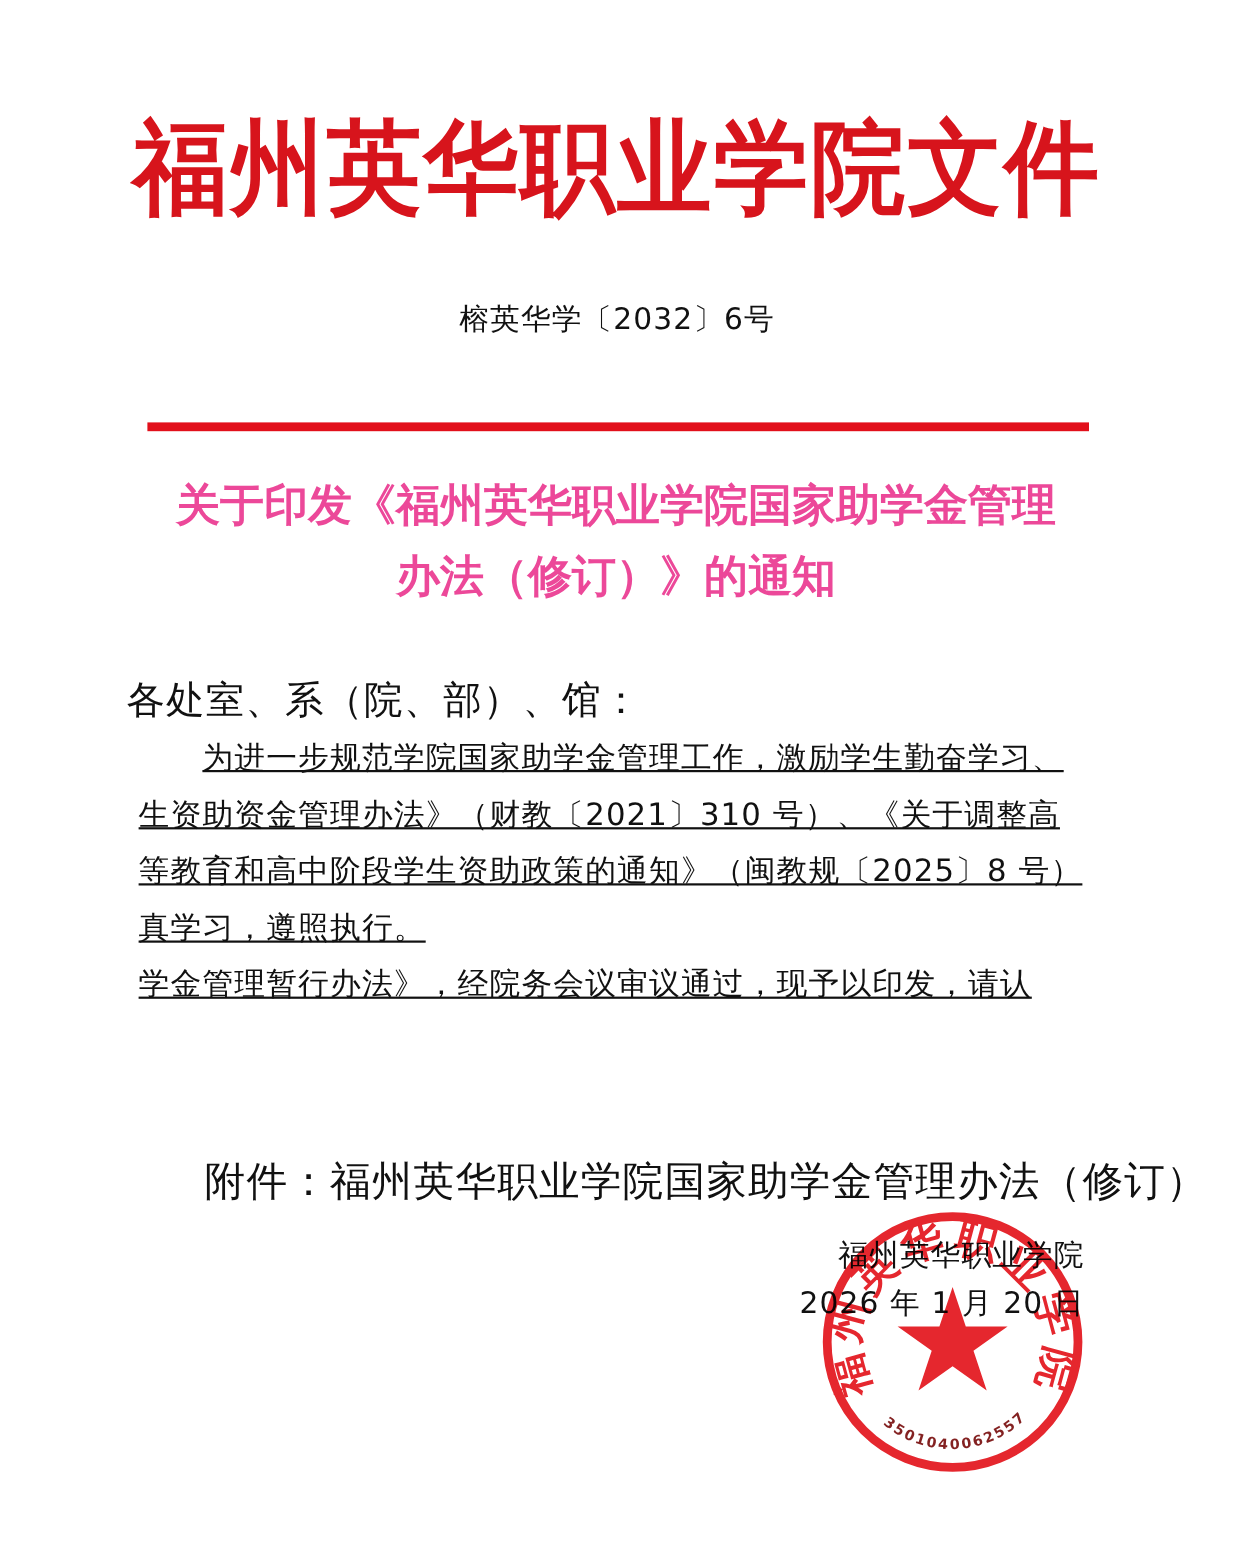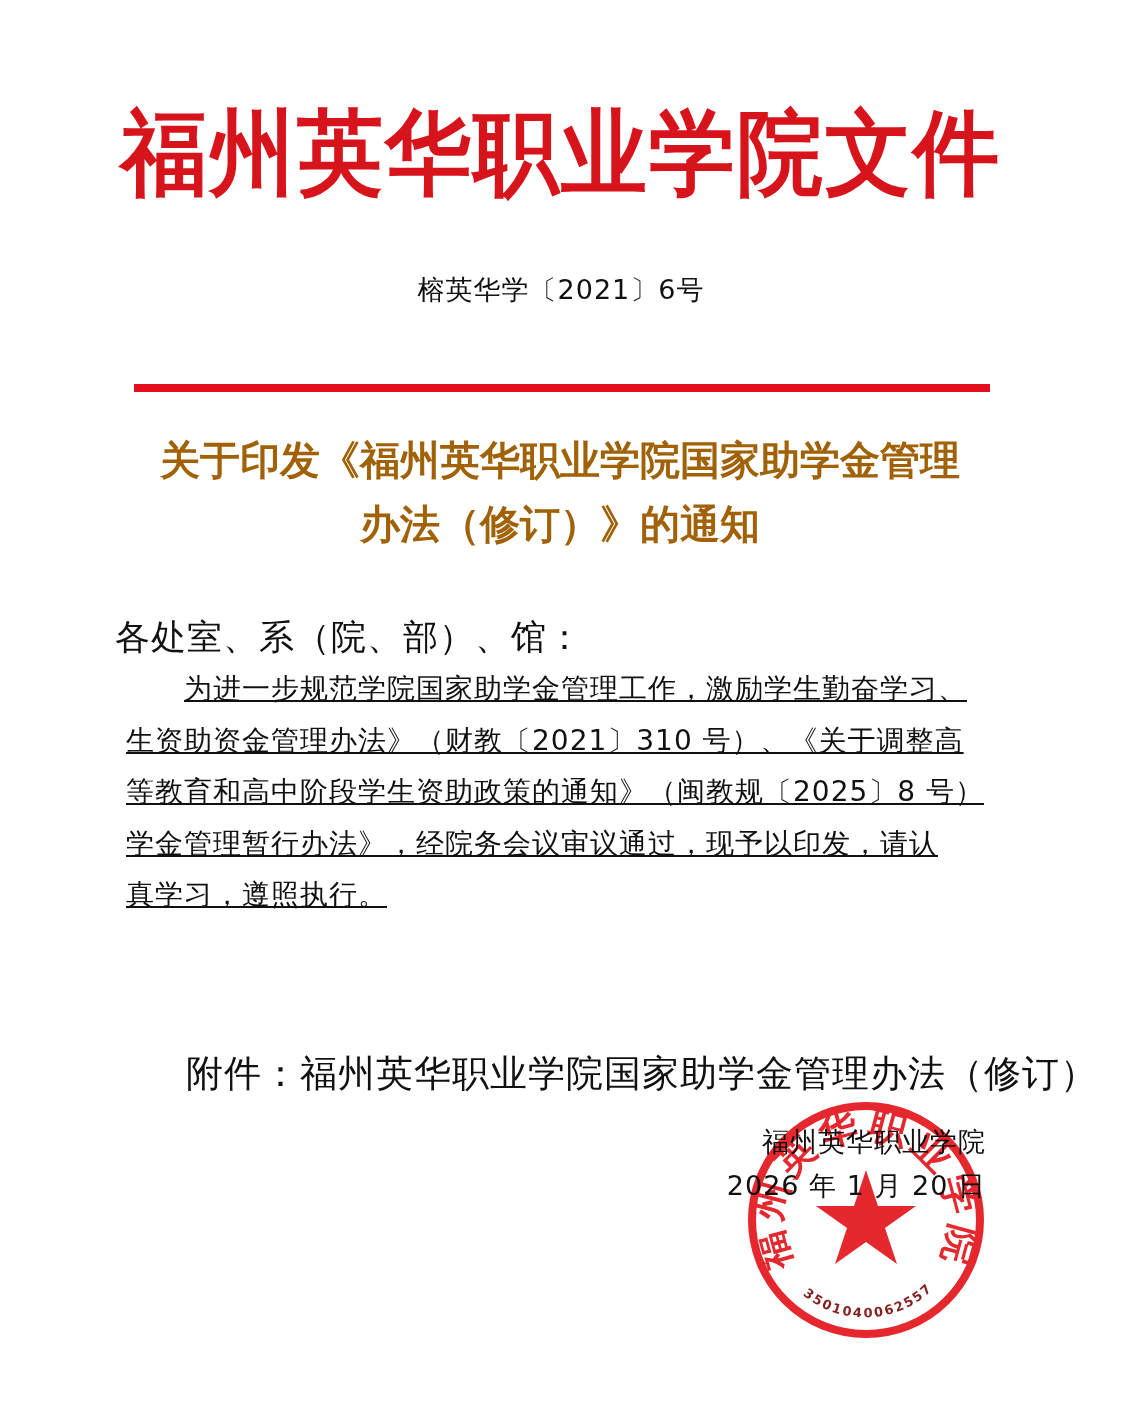--- a/index.html
+++ b/index.html
@@ -7,52 +7,52 @@
          font-family: "DejaVu Sans", "Liberation Sans", sans-serif; color: #111; }
   .masthead { position: absolute; left: 0; top: 98px; width: 1122px; text-align: center;
               font-family: "DejaVu Serif", "Liberation Serif", serif; font-weight: bold;
               font-size: 86px; letter-spacing: 2px; color: #d7141c; line-height: 110px;
               transform: scaleY(1.08); }
   .docno { position: absolute; left: 0; top: 272px; width: 1122px; text-align: center;
            font-size: 27px; letter-spacing: 1px; color: #111; }
   .redline { position: absolute; left: 134px; top: 384px; width: 856px; height: 8px; background: #e2101b; }
   .title { position: absolute; left: 110px; top: 428px; width: 900px; text-align: center;
            font-family: "DejaVu Serif", "Liberation Serif", serif; font-weight: bold;
-           font-size: 40px; line-height: 64px; color: #a16207; }
+           font-size: 40px; line-height: 64px; color: #ec4899; }
   .title div { white-space: nowrap; }
   .salutation { position: absolute; left: 115px; top: 612px; font-size: 35px; line-height: 51px; letter-spacing: 1px; }
   .body-lines { position: absolute; left: 126px; top: 663px; width: 870px; font-size: 28px; line-height: 51.5px; letter-spacing: 1px; }
   .body-lines div { white-space: nowrap; text-decoration: underline; }
   .body-lines .indent { padding-left: 58px; }
   .attachment { position: absolute; left: 186px; top: 1048px; font-size: 37px; line-height: 51px; letter-spacing: 1px; white-space: nowrap; }
   .signature { position: absolute; right: 136px; top: 1120px; text-align: right; font-size: 27px; line-height: 44px; letter-spacing: 1px; z-index: 1; }
   .stamp { position: absolute; left: 744px; top: 1098px; width: 244px; height: 244px; z-index: 2; mix-blend-mode: multiply; opacity: 0.93; }
 </style>
 </head>
 <body>
 
 <div class="masthead">福州英华职业学院文件</div>
 
-<div class="docno">榕英华学〔2021〕6号</div>
+<div class="docno">榕英华学〔2032〕6号</div>
 
 <div class="redline"></div>
 
 <div class="title">
   <div>关于印发《福州英华职业学院国家助学金管理</div>
   <div>办法（修订）》的通知</div>
 </div>
 
 <div class="salutation">各处室、系（院、部）、馆：</div>
 
 <div class="body-lines">
   <div class="indent">为进一步规范学院国家助学金管理工作，激励学生勤奋学习、</div>
   <div>生资助资金管理办法》（财教〔2021〕310 号）、《关于调整高</div>
   <div>等教育和高中阶段学生资助政策的通知》（闽教规〔2025〕8 号）</div>
+  <div>真学习，遵照执行。</div>
   <div>学金管理暂行办法》，经院务会议审议通过，现予以印发，请认</div>
-  <div>真学习，遵照执行。</div>
 </div>
 
 <div class="attachment">附件：福州英华职业学院国家助学金管理办法（修订）</div>
 
 <div class="signature">
   <div>福州英华职业学院</div>
   <div>2026 年 1 月 20 日</div>
 </div>
 
 <div class="stamp">

